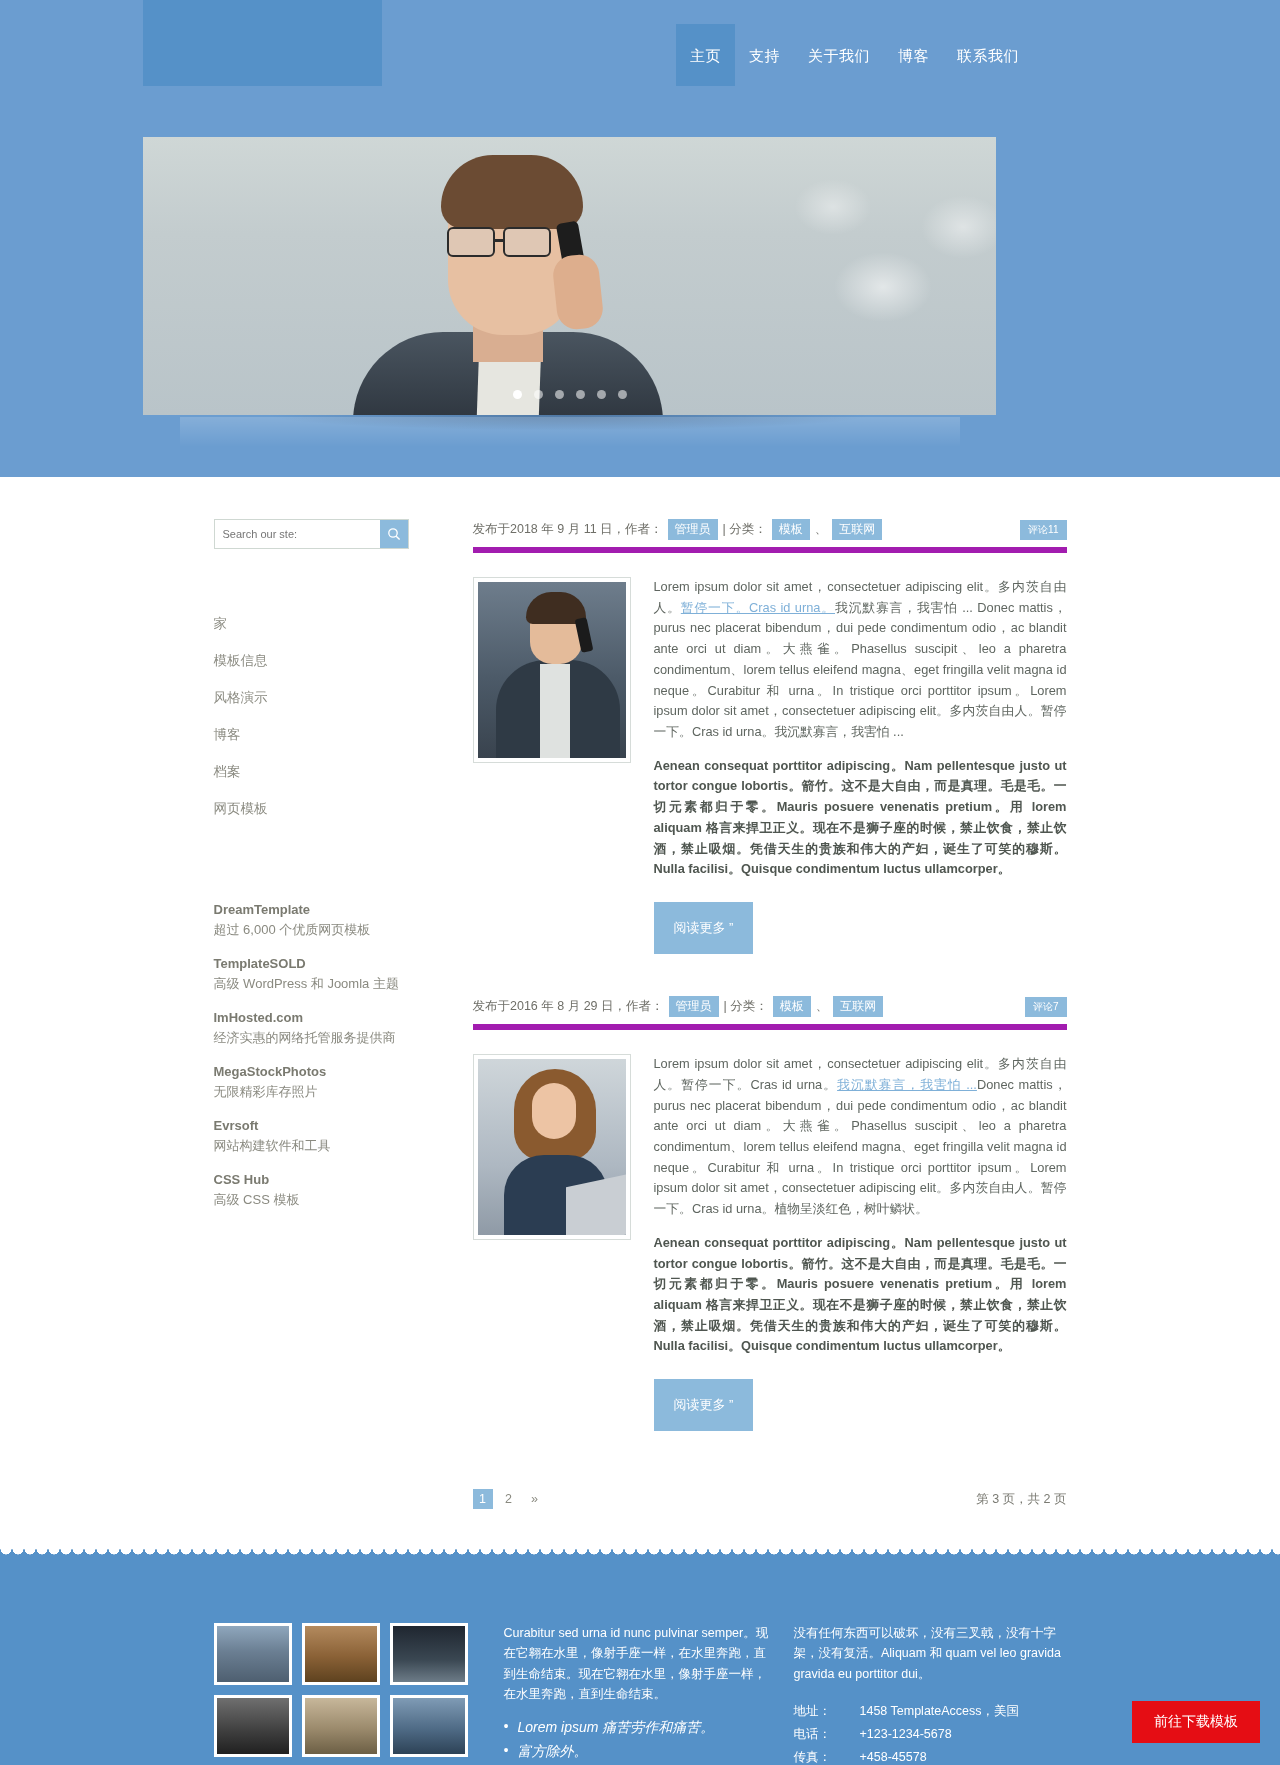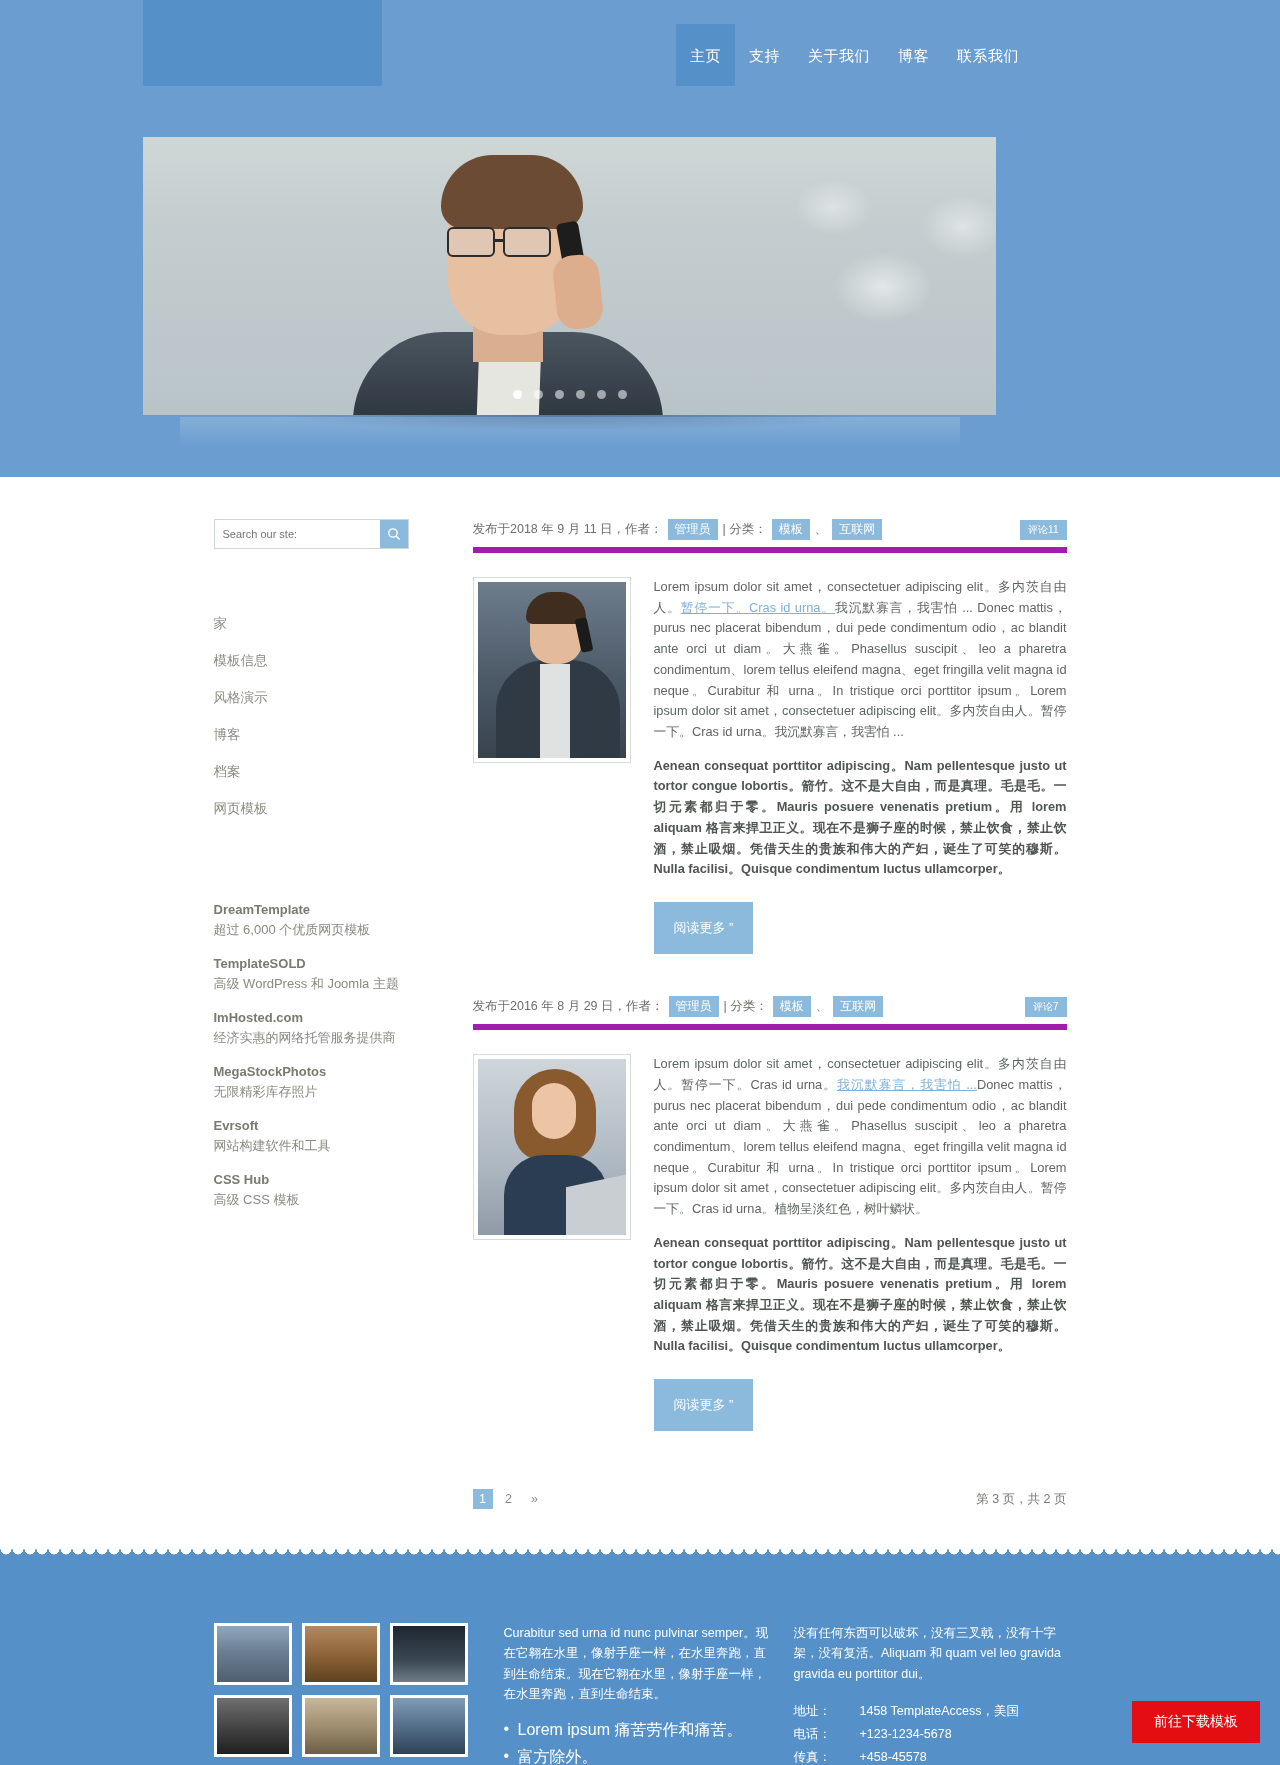--- a/index.html
+++ b/index.html
@@ -348,22 +348,22 @@
   .ph4 { background: linear-gradient(180deg,#6f6f6f 0%,#3e3e3e 60%,#202020 100%); }
   .ph5 { background: linear-gradient(180deg,#c7b79a 0%,#9b8a6c 55%,#6c5f45 100%); }
   .ph6 { background: linear-gradient(180deg,#7f9bb5 0%,#4f6b86 55%,#2d4256 100%); }
 
   .fcol-text { width: 290px; flex: 0 0 290px; padding-left: 18px; }
   .fcol-text p {
     color: #ffffff; font-size: 12.5px; line-height: 1.62; margin-bottom: 12px;
   }
   .f-list { list-style: none; margin: 0; padding: 0; }
   .f-list li {
-    color: #ffffff; font-size: 16px; line-height: 1.7;
-    padding-left: 14px; position: relative;
+    color: #ffffff; font-size: 14px; line-height: 1.7;
+    padding-left: 14px; position: relative; font-style: italic;
   }
   .f-list li::before {
     content: "•"; position: absolute; left: 0; top: -1px; color: #ffffff;
   }
 
   .fcol-contact { flex: 1; padding-left: 18px; }
   .fcol-contact p {
     color: #ffffff; font-size: 12.5px; line-height: 1.62; margin-bottom: 16px;
   }
   .contact-table { width: 100%; border-collapse: collapse; }

